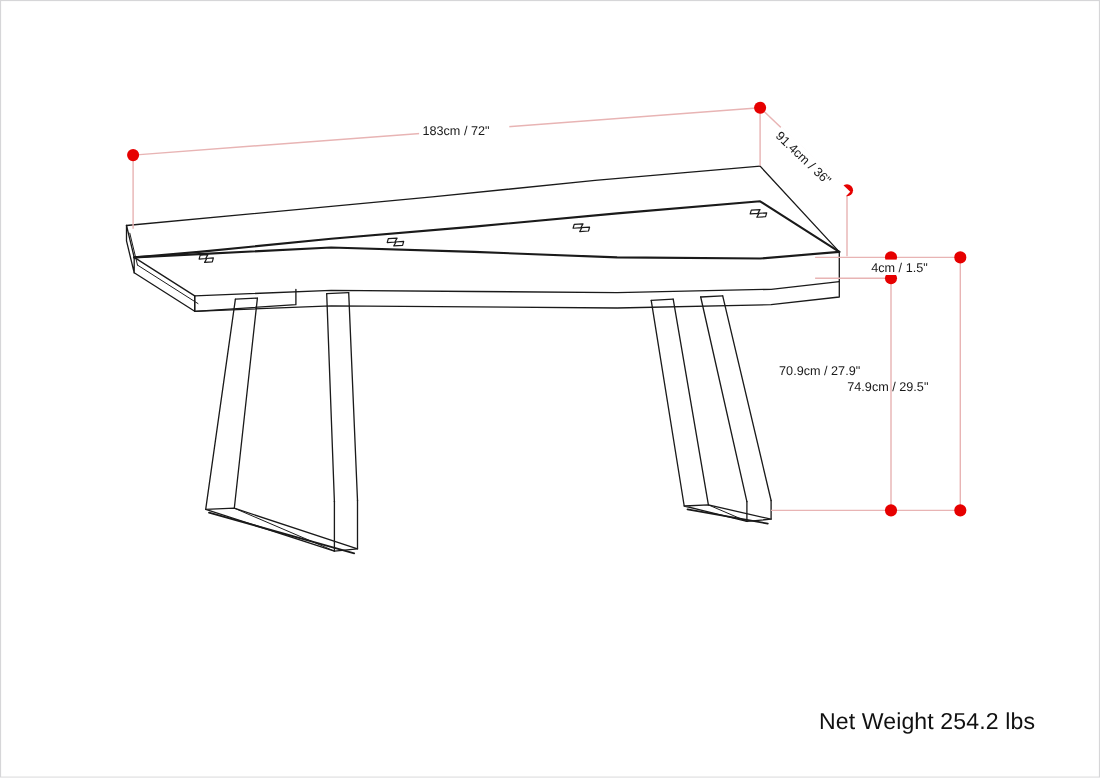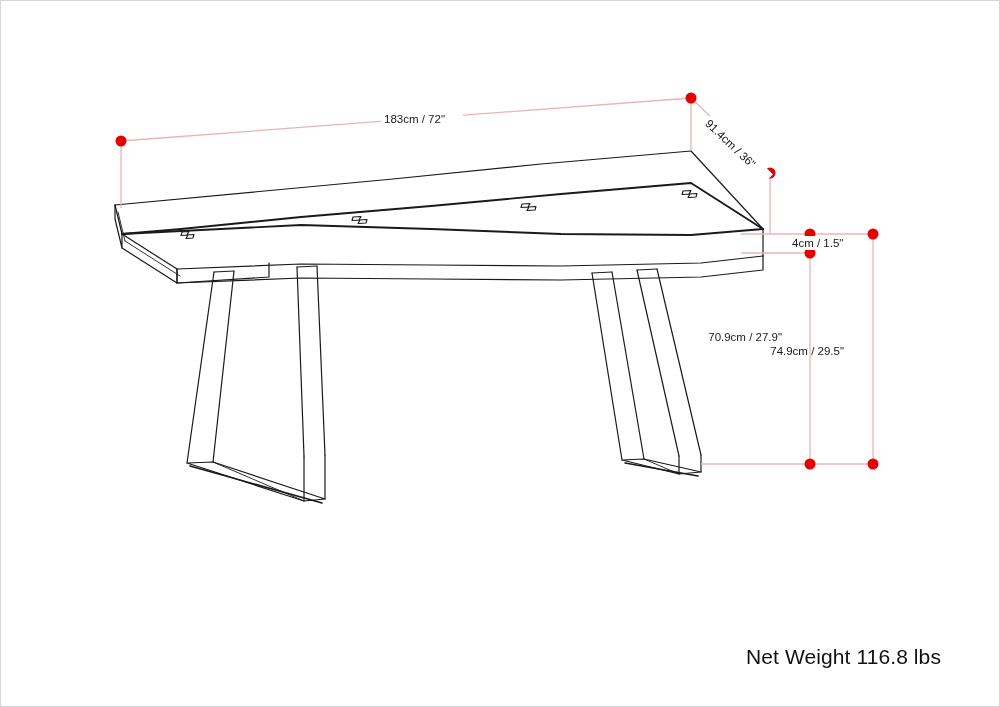--- a/index.html
+++ b/index.html
@@ -183,15 +183,15 @@
       <rect x="789" y="235" width="62" height="14" fill="#ffffff"></rect>
       <text class="dim-label" x="791" y="246" font-size="11.5">4cm / 1.5"</text>
     </g>
 
     <text class="dim-label" x="781" y="340" font-size="11.5" text-anchor="end">70.9cm / 27.9"</text>
 
     <text class="dim-label" x="843" y="354" font-size="11.5" text-anchor="end">74.9cm / 29.5"</text>
 
   </svg>
 
-  <div class="net-weight">Net Weight 116.8 lbs</div>
+  <div class="net-weight">Net Weight 254.2 lbs</div>
 
 </div>
 
 </body></html>

